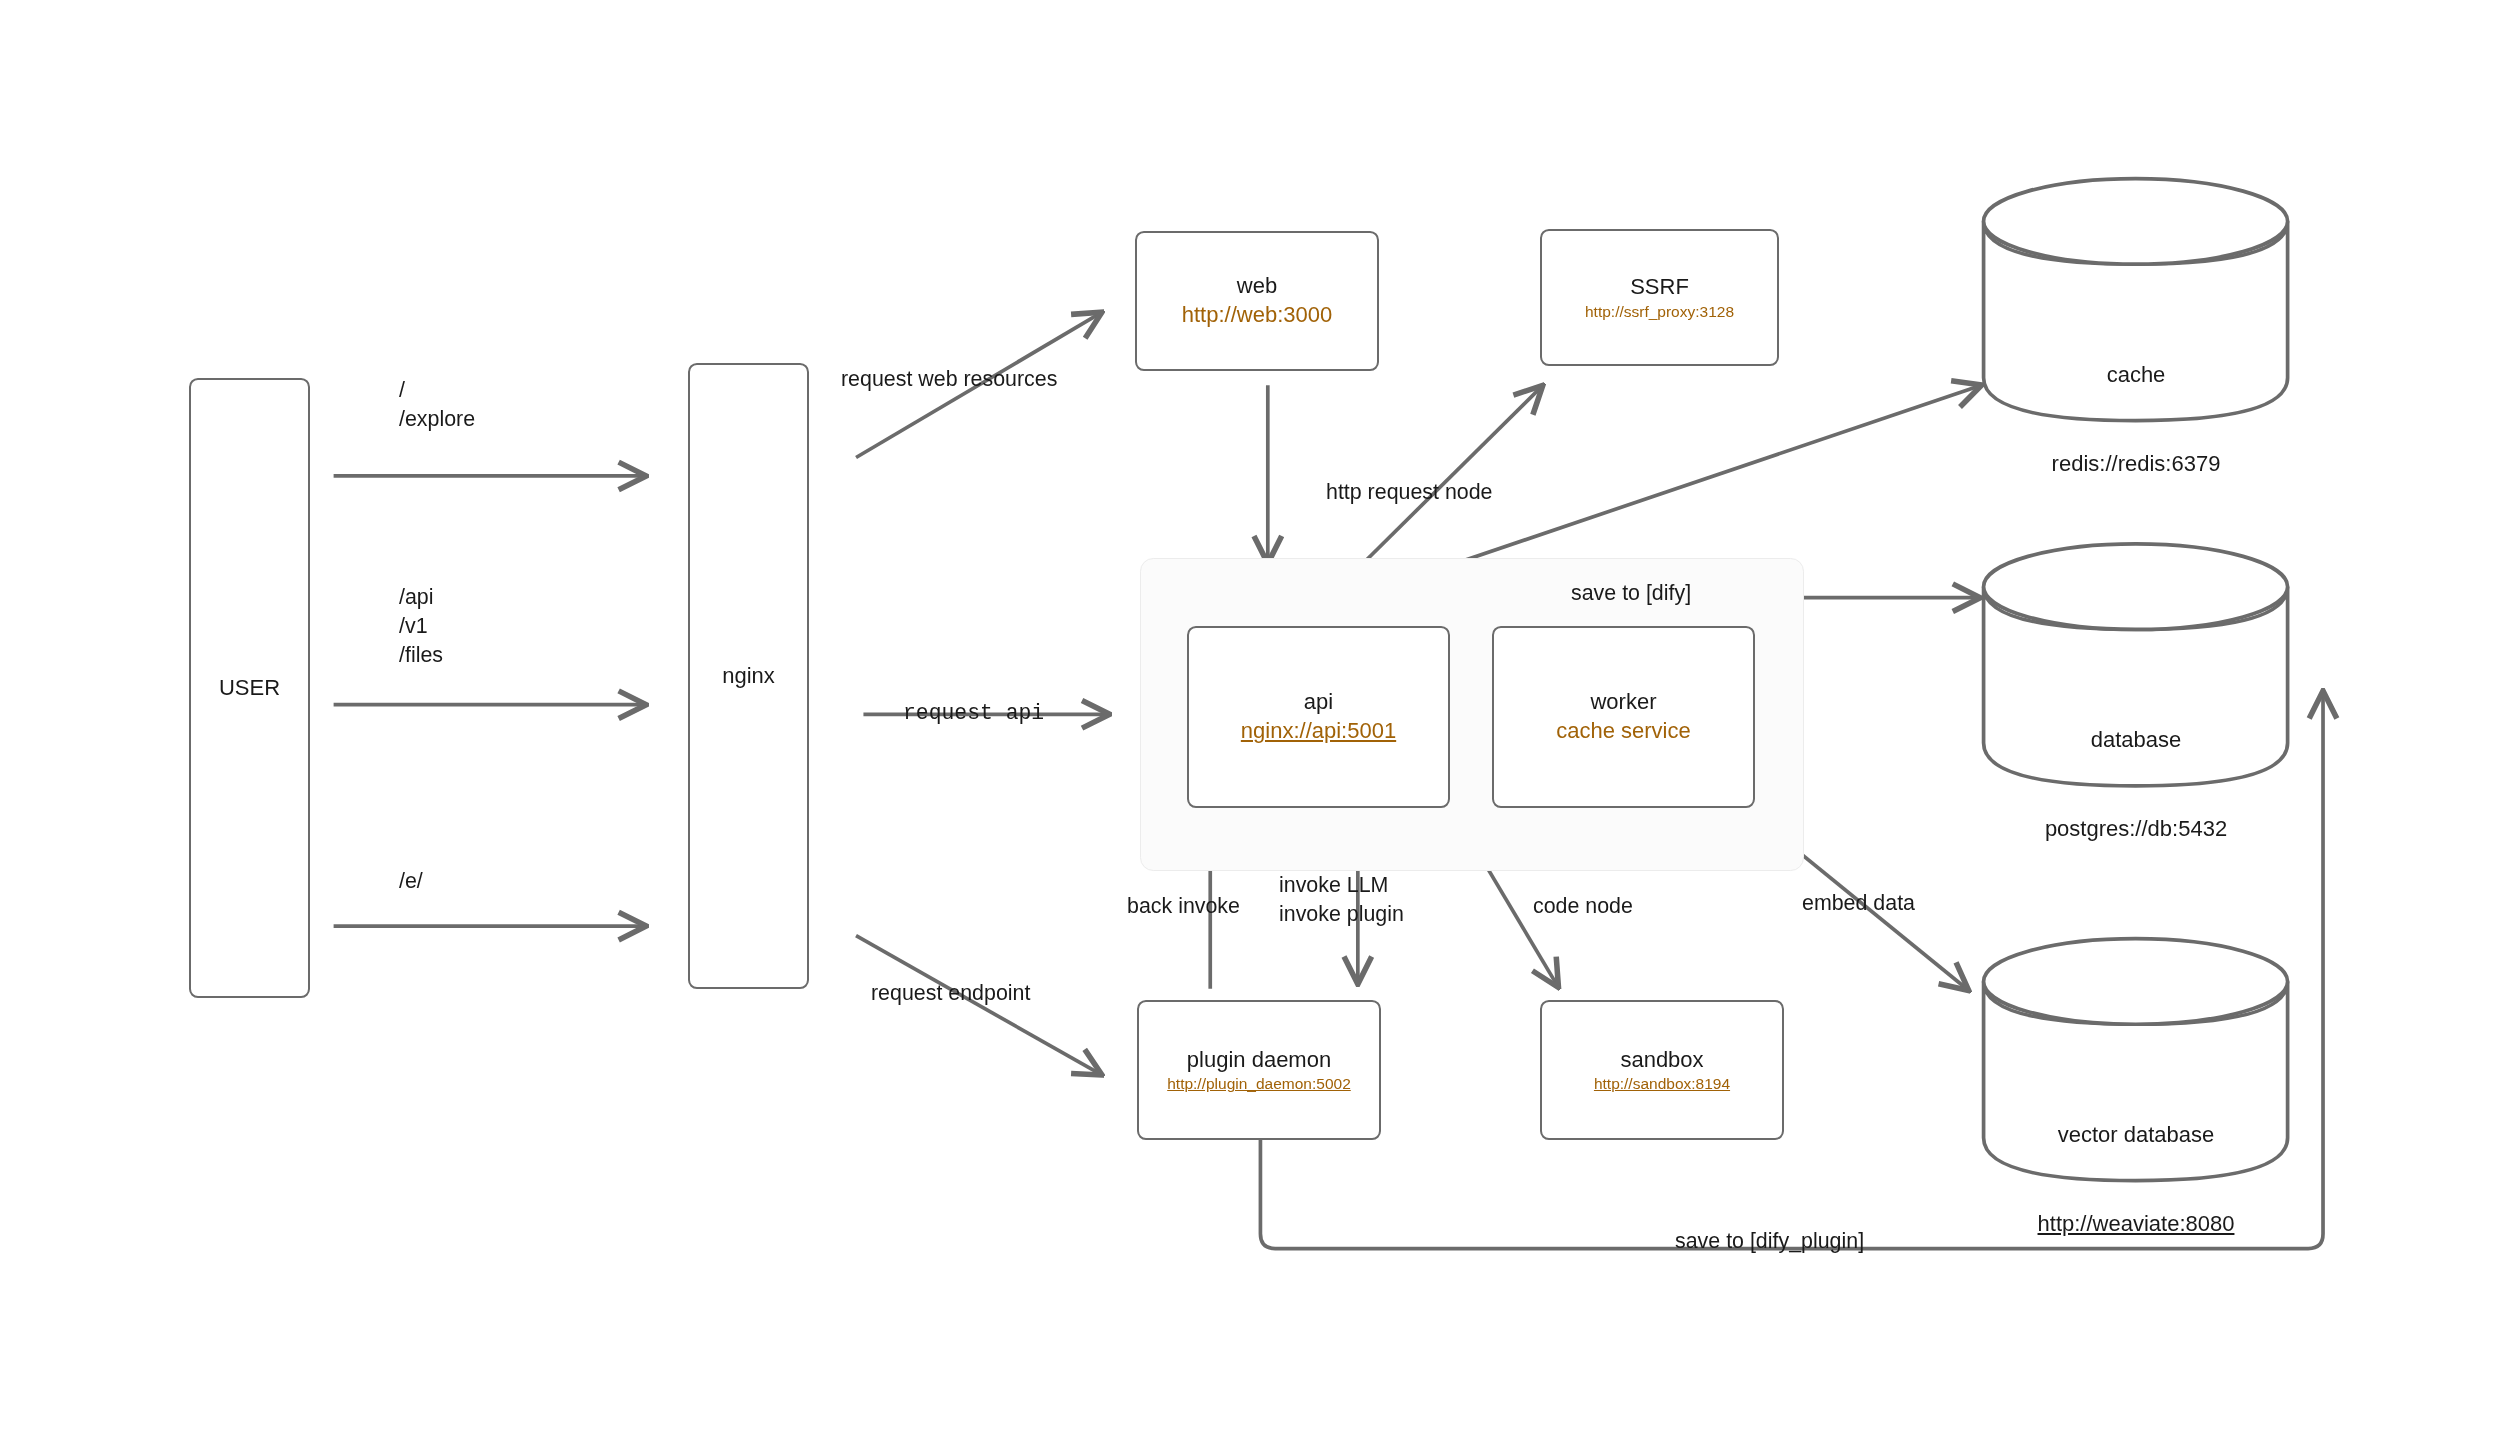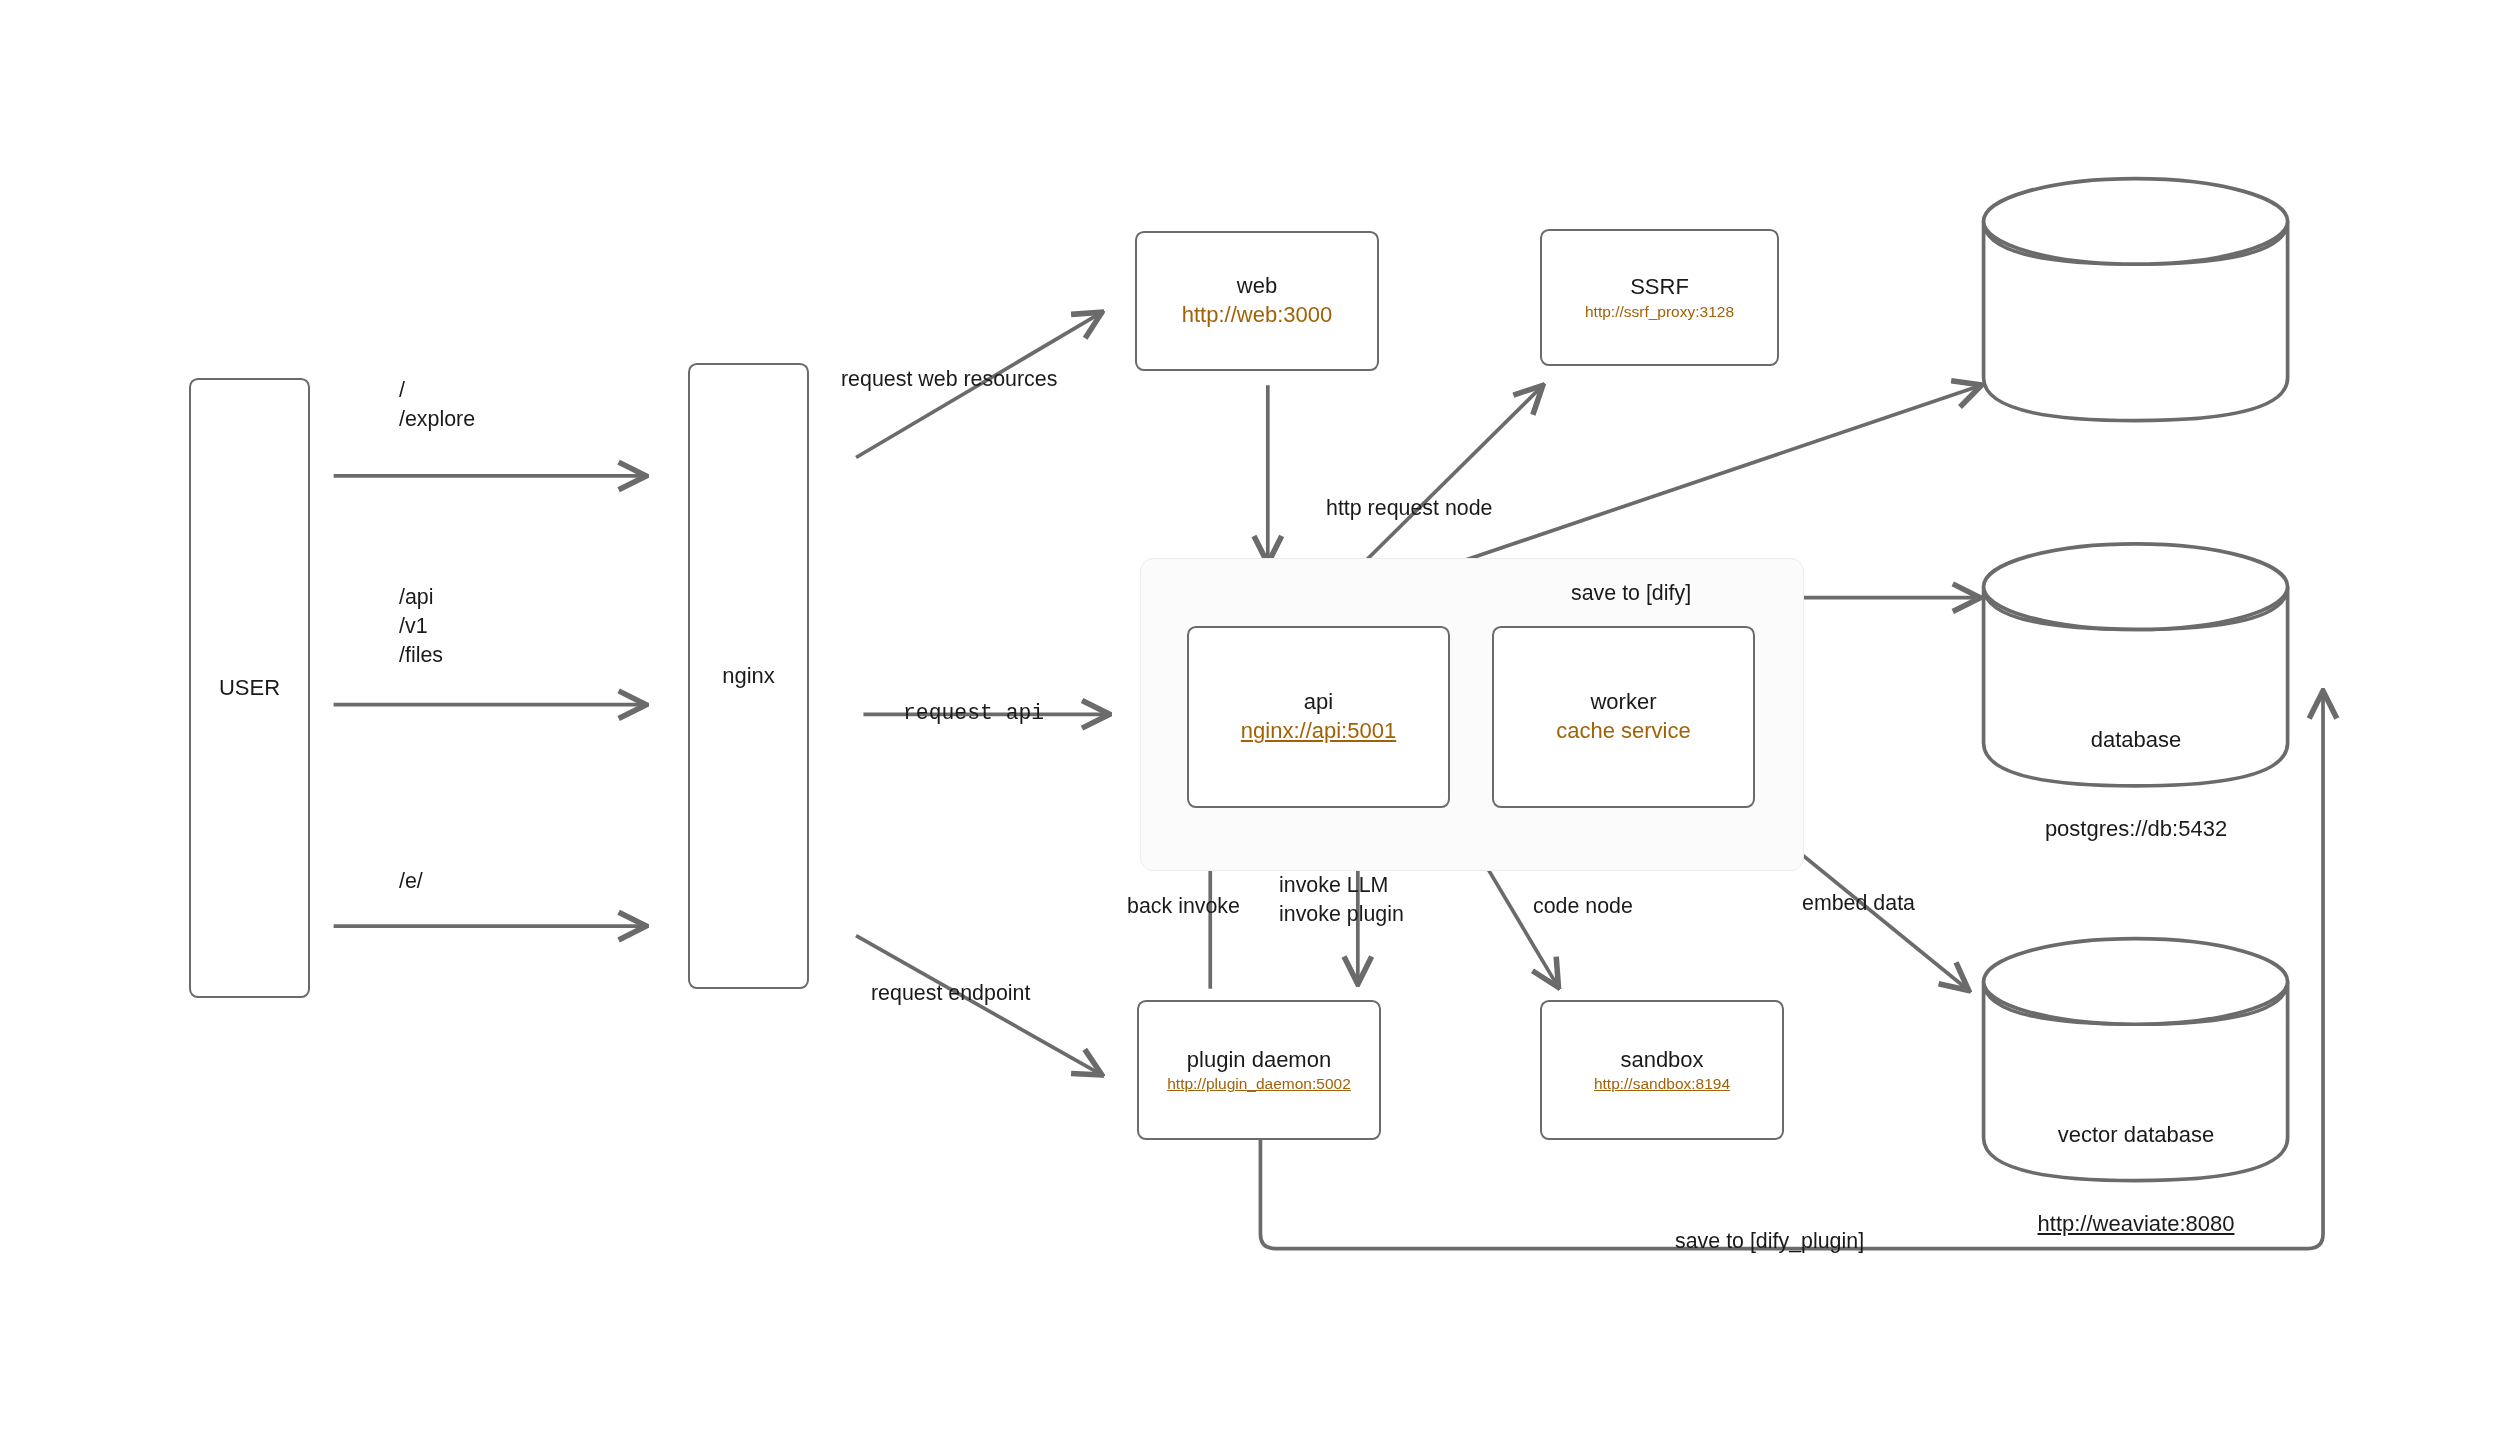--- a/index.html
+++ b/index.html
@@ -173,20 +173,24 @@
       <ellipse cx="2894" cy="300" rx="206" ry="58"></ellipse>
 
       <path d="M 2688 795 L 2688 1007 Q 2688 1065 2894 1065 Q 3100 1065 3100 1007 L 3100 795 Q 3100 853 2894 853 Q 2688 853 2688 795 Z"></path>
       <ellipse cx="2894" cy="795" rx="206" ry="58"></ellipse>
 
       <path d="M 2688 1330 L 2688 1542 Q 2688 1600 2894 1600 Q 3100 1600 3100 1542 L 3100 1330 Q 3100 1388 2894 1388 Q 2688 1388 2688 1330 Z"></path>
       <ellipse cx="2894" cy="1330" rx="206" ry="58"></ellipse>
     </g>
   </svg>
 
+  <div class="cyl-label" style="left:1984px; top:301px; width:304px;">
+    <div>cache</div>
+    <div>redis://redis:6379</div>
+  </div>
 
   <div class="cyl-label" style="left:1984px; top:666px; width:304px;">
     <div>database</div>
     <div>postgres://db:5432</div>
   </div>
 
   <div class="cyl-label" style="left:1984px; top:1061px; width:304px;">
     <div>vector database</div>
     <div class="link">http://weaviate:8080</div>
   </div>
@@ -195,21 +199,21 @@
 /explore</div>
   <div class="edge-label" style="left:399px; top:583px;">/api
 /v1
 /files</div>
   <div class="edge-label" style="left:399px; top:867px;">/e/</div>
 
   <div class="edge-label" style="left:841px; top:365px;">request web resources</div>
   <div class="edge-label" style="left:903px; top:699px;font-family:Liberation Mono, monospace;">request api</div>
   <div class="edge-label" style="left:871px; top:979px;">request endpoint</div>
 
-  <div class="edge-label" style="left:1326px; top:494px;">http request node</div>
+  <div class="edge-label" style="left:1326px; top:478px;">http request node</div>
   <div class="edge-label" style="left:1571px; top:579px;">save to [dify]</div>
 
   <div class="edge-label" style="left:1127px; top:892px;">back invoke</div>
   <div class="edge-label" style="left:1279px; top:871px;">invoke LLM
 invoke plugin</div>
   <div class="edge-label" style="left:1533px; top:892px;">code node</div>
   <div class="edge-label" style="left:1802px; top:889px;">embed data</div>
   <div class="edge-label" style="left:1675px; top:1227px;">save to [dify_plugin]</div>
 
 </div>

